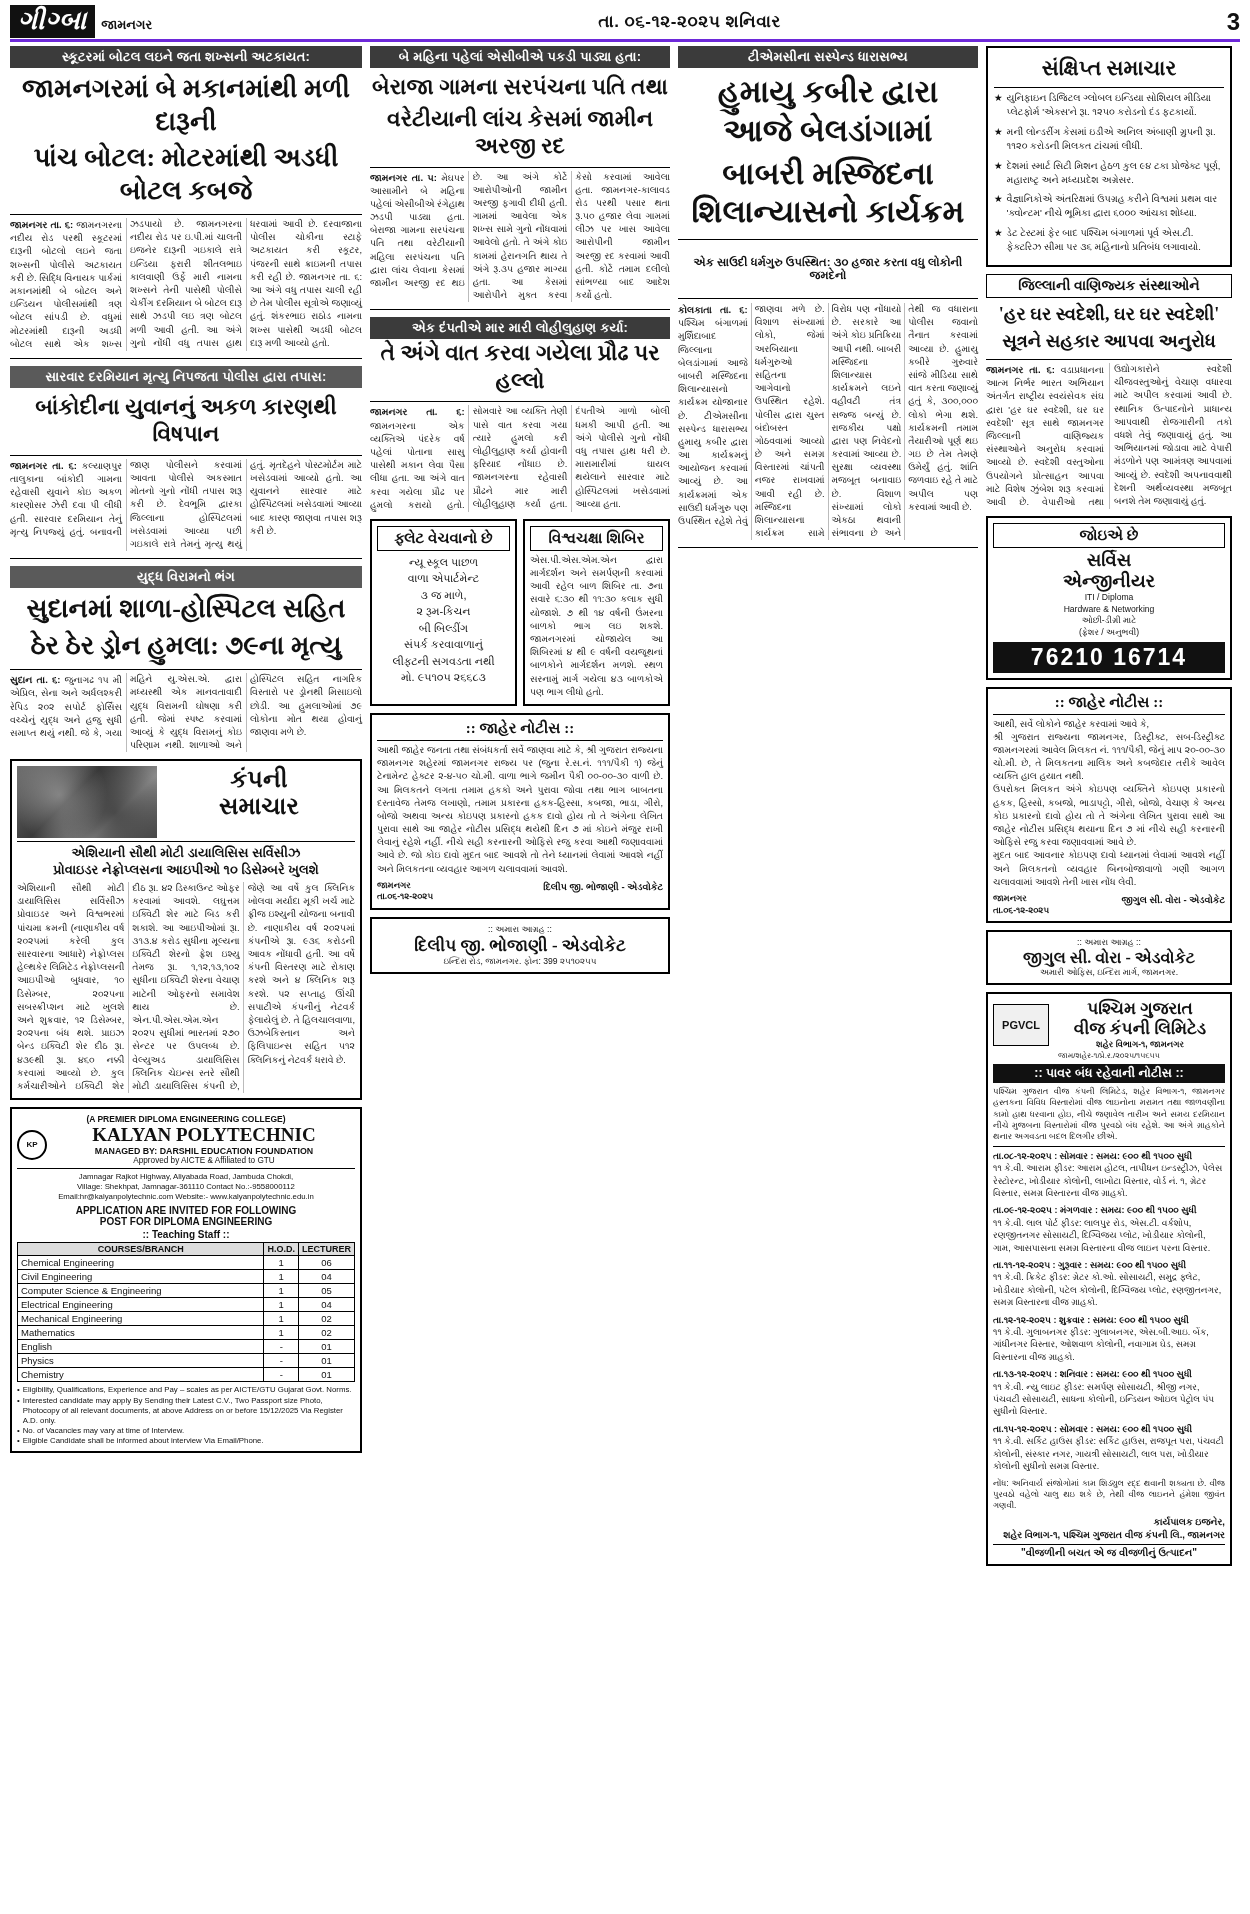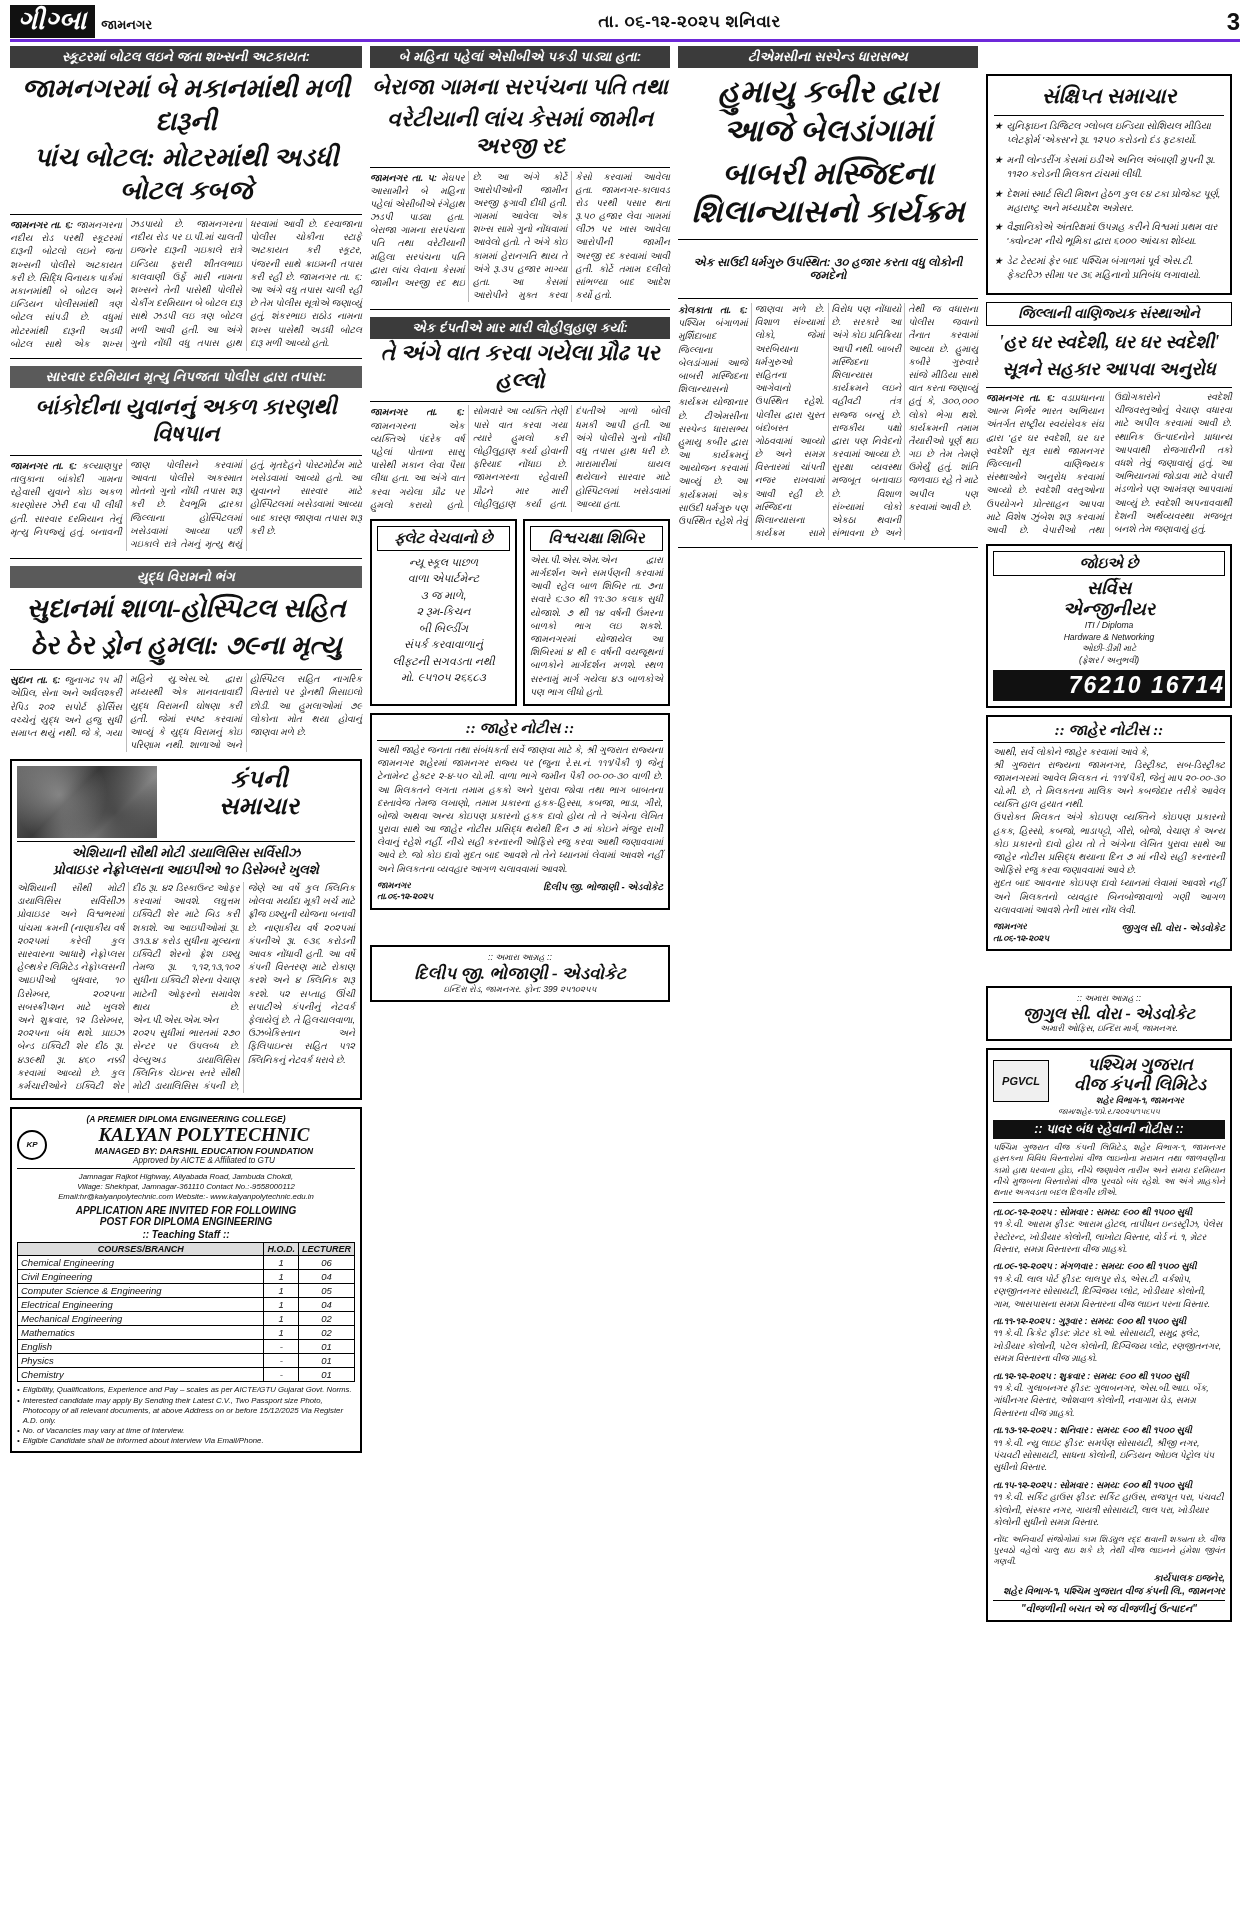--- a/index.html
+++ b/index.html
@@ -31,23 +31,23 @@
   }
   .logo-sub { font-size:13px; font-weight:bold; }
   .mast-date { font-size:17px; font-weight:bold; letter-spacing:.5px; }
   .mast-page { font-size:24px; font-weight:bold; }
   
   .cols { display:flex; gap:8px; height:1840px; }
   .col-1 { width:352px; }
   .col-2 { width:300px; }
   .col-3 { width:300px; }
   .col-4 { width:246px; }
-  .col { display:flex; flex-direction:column; gap:7px;font-style:italic; }
+  .col { display:flex; flex-direction:column; gap:7px; }
   .rule { border-top:1px solid #000; }
-  .box { border:1px solid #000; padding:5px 6px; background:#fff;margin-top:28px; }
+  .box { border:1px solid #000; padding:5px 6px; background:#fff; }
   
   .kicker {
     background:#3b3b3b; color:#fff; font-weight:bold; text-align:center;
     font-size:13px; padding:3px 4px; letter-spacing:.2px;
   }
   .kicker.light { background:#5a5a5a; }
   .headline {
     font-family:"Liberation Serif", serif;
     font-weight:bold; text-align:center; line-height:1.25;
     padding:5px 2px 4px 2px;
@@ -93,21 +93,21 @@
   }
   table.staff { width:100%; border-collapse:collapse; font-size:9.5px; }
   table.staff th, table.staff td { border:1px solid #000; padding:1px 3px;margin-left:36px; }
   table.staff th { background:#ddd; font-size:9px; }
   table.staff td.num { text-align:center; width:34px; }
   .center { text-align:center; }
   .b { font-weight:bold; }
   .tiny { font-size:8.6px; line-height:1.35; }
   .xtiny { font-size:7.8px; line-height:1.3; }
   .phone-big {
-    background:#111; color:#fff; text-align:right; font-weight:bold;
+    background:#111; color:#fff; text-align:center; font-weight:bold;
     font-size:23px; letter-spacing:2px; padding:2px 0; margin-top:3px;
   }
   .notice-head {
     text-align:center; font-weight:bold; font-size:15px;
     font-family:"Liberation Serif", serif; margin-bottom:3px;
   }
   .sign { text-align:right; font-size:9.5px; font-weight:bold; line-height:1.4; }
   .pgvcl-head { display:flex; align-items:center; gap:6px; }
   .pgvcl-logo {
     width:56px; height:42px; border:1px solid #000; display:flex;

